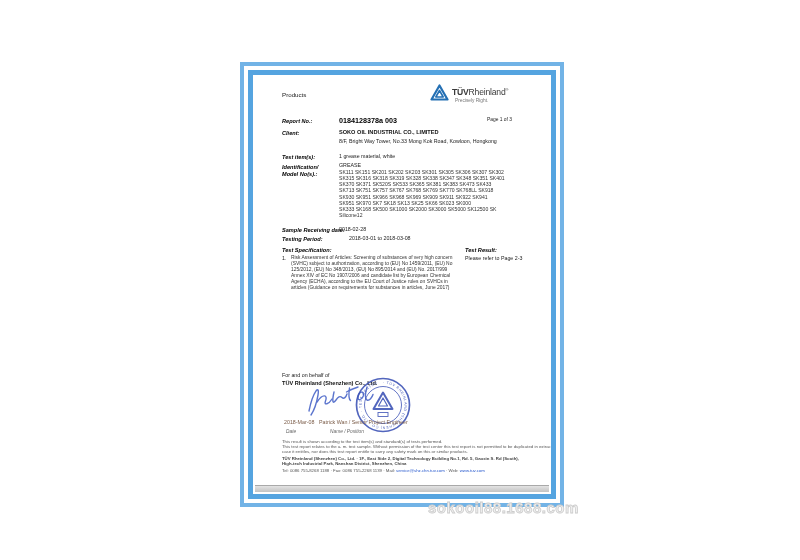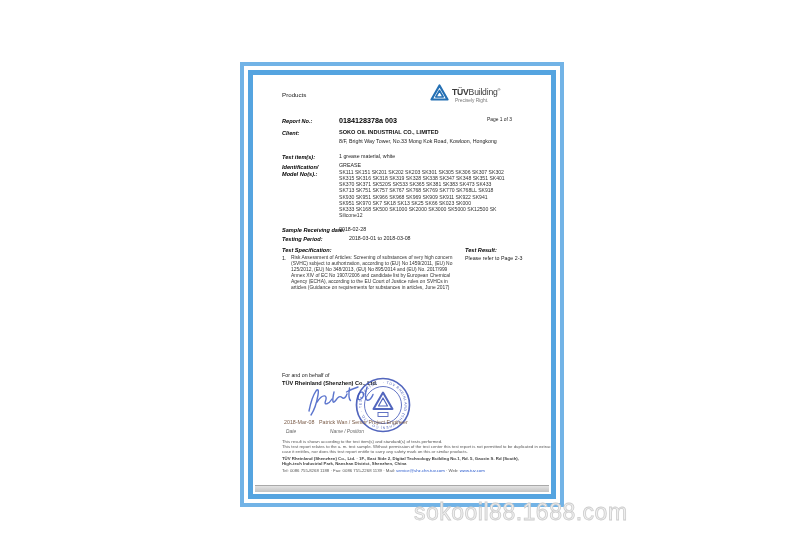--- a/index.html
+++ b/index.html
@@ -22,40 +22,40 @@
   .models{font-size:5.1px;line-height:6.15px;color:#333;white-space:normal;width:202px;}
   .spec{font-size:4.9px;line-height:6.1px;color:#333;white-space:normal;width:168px;}
   .brown{color:#7a5b47;}
   .itlbl{font-size:4.8px;font-style:italic;color:#666;}
   .link{color:#2255cc;}
   .bottom-strip{position:absolute;left:2px;right:2px;bottom:2px;height:6px;
                 background:linear-gradient(#e3e3e3,#c3c3c3);border-top:1px solid #a9a9a9;}
   
   .wm-cn{position:absolute;left:386px;top:463px;font-size:18px;font-weight:bold;letter-spacing:0.5px;
          color:#ececec;-webkit-text-stroke:0.8px #bfbfbf;z-index:20;}
-  .wm-url{position:absolute;left:414px;top:499px;font-size:23px;letter-spacing:0.5px;
-          color:#f0f0f0;-webkit-text-stroke:0.8px #cccccc;z-index:20;}
+  .wm-url{position:absolute;left:428px;top:499px;font-size:15px;letter-spacing:0.5px;
+          color:#f0f0f0;-webkit-text-stroke:0.8px #cccccc;z-index:20;font-weight:bold;}
 </style>
 </head>
 <body>
 
 <div id="canvas">
 
   <div class="doc-outer">
     <div class="doc-inner">
 
       <span class="abs val" style="left:29px;top:16px;font-size:6.2px;">Products</span>
 
       <span class="abs" style="left:177px;top:9px;">
         <svg width="19" height="17" viewBox="0 0 19 17">
           <path d="M9.5 1.5 L17.5 15.5 L1.5 15.5 Z" fill="none" stroke="#2470b4" stroke-width="2.2" stroke-linejoin="round"></path>
           <path d="M9.5 6.5 L13.2 13 L5.8 13 Z" fill="none" stroke="#2470b4" stroke-width="1.6" stroke-linejoin="round"></path>
         </svg>
       </span>
-      <span class="abs brand" style="left:199px;top:12px;"><b>TÜV</b><span>Building</span><sup style="font-size:4px;">®</sup></span>
+      <span class="abs brand" style="left:199px;top:12px;"><b>TÜV</b><span>Rheinland</span><sup style="font-size:4px;">®</sup></span>
       <span class="abs tagline" style="left:202px;top:23px;">Precisely Right.</span>
 
       <span class="abs lbl" style="left:29px;top:43px;">Report No.:</span>
       <span class="abs" style="left:86px;top:41px;font-size:7.2px;font-weight:bold;color:#000;">0184128378a 003</span>
       <span class="abs val" style="left:234px;top:42px;font-size:4.9px;">Page 1 of 3</span>
 
       <span class="abs lbl" style="left:29px;top:55px;">Client:</span>
       <span class="abs valb" style="left:86px;top:54px;">SOKO OIL INDUSTRIAL CO., LIMITED</span>
       <span class="abs val" style="left:86px;top:63px;">8/F, Bright Way Tower, No.33 Mong Kok Road, Kowloon, Hongkong</span>
 

